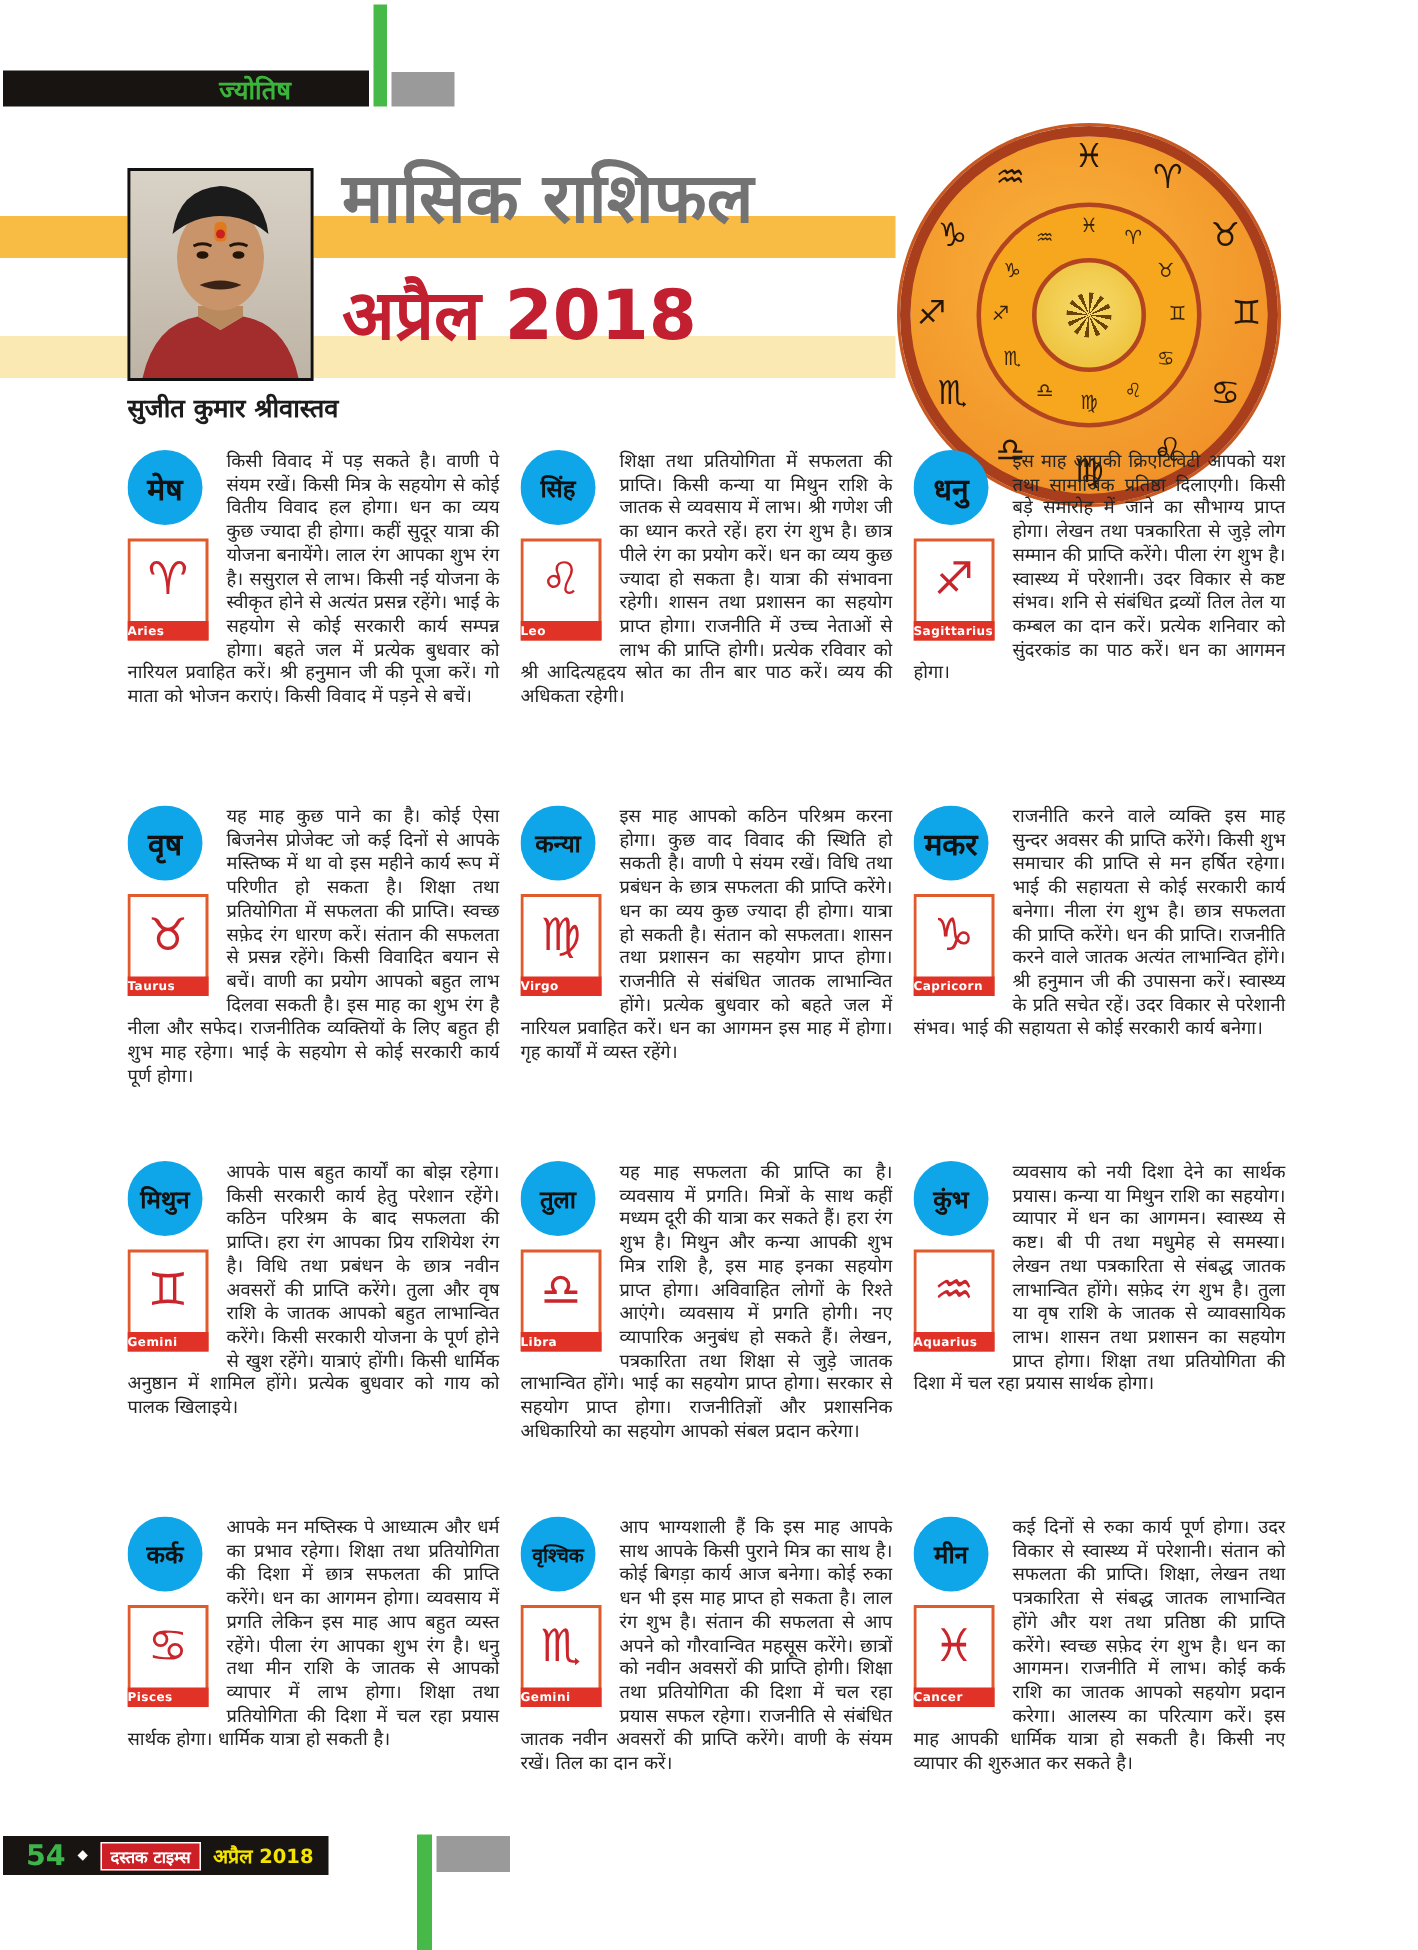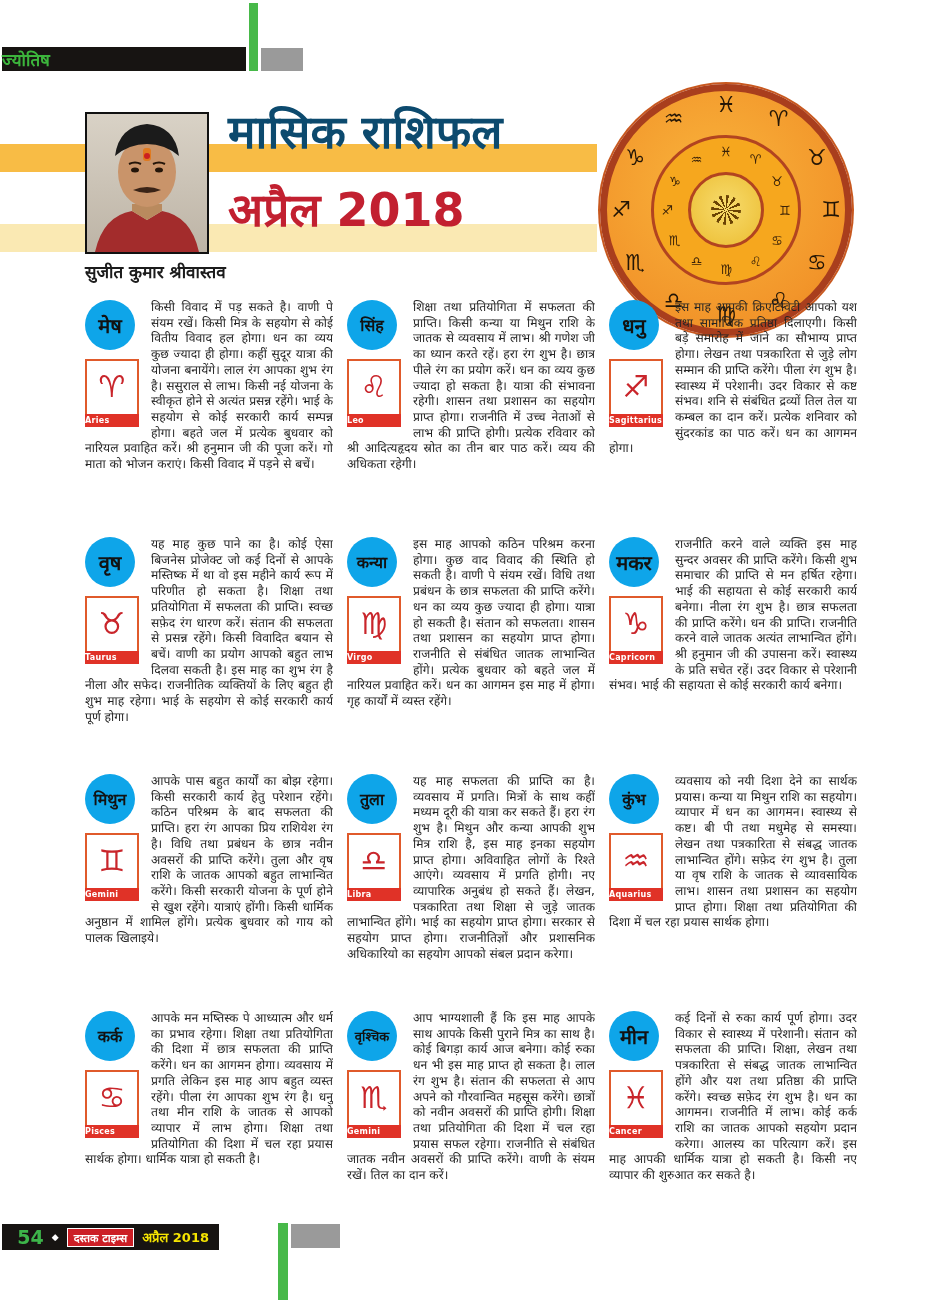--- a/index.html
+++ b/index.html
@@ -1,32 +1,32 @@
 <!DOCTYPE html>
 <html lang="hi"><head>
 <meta charset="utf-8">
 <style>
   html,body{margin:0;padding:0;background:#ffffff;}
   .page{position:relative;width:945px;height:1300px;background:#ffffff;overflow:hidden;
         font-family:"DejaVu Sans","Liberation Sans",sans-serif;}
 
   
   .topbar-black{position:absolute;left:2px;top:47px;width:244px;height:24px;background:#171412;
-                display:flex;align-items:center;padding-right:52px;box-sizing:border-box;}
+                display:flex;align-items:center;justify-content:flex-end;padding-right:52px;box-sizing:border-box;}
   .topbar-black span{color:#3cb43c;font-size:17px;font-weight:700;}
   .topbar-vbar{position:absolute;left:249px;top:3px;width:9px;height:68px;background:#47b949;}
   .topbar-gray{position:absolute;left:261px;top:48px;width:42px;height:23px;background:#9a9a9a;}
 
   
   .band1{position:absolute;left:0;top:144px;width:597px;height:28px;background:#f8bc45;}
   .band2{position:absolute;left:0;top:224px;width:597px;height:28px;background:#fae9b3;}
   .photo{position:absolute;left:85px;top:112px;width:120px;height:138px;border:2px solid #111;
          background:#cfc8bd;z-index:3;}
   .title1{position:absolute;left:228px;top:104px;font-size:46px;line-height:1.25;font-weight:800;
-          color:#0c4a6e;z-index:2;}
+          color:#737373;z-index:2;}
   .title2{position:absolute;left:228px;top:182px;font-size:46px;line-height:1.25;font-weight:800;
           color:#c22030;z-index:2;}
   .author{position:absolute;left:85px;top:260px;font-size:17px;font-weight:700;color:#1c1c1c;}
 
   
   .wheel{position:absolute;left:600px;top:84px;width:252px;height:252px;border-radius:50%;
          background:radial-gradient(circle at 45% 40%, #f8b13a 0%, #f executes;);
          background:radial-gradient(circle at 45% 40%, #f9b43c 0%, #f2952a 70%, #e8831f 100%);
          border:7px solid #a93e1d;box-sizing:border-box;box-shadow:0 0 0 2px #c8581f;}
   .wheel-inner-circle{position:absolute;left:44px;top:44px;width:150px;height:150px;border-radius:50%;
@@ -284,21 +284,21 @@
           <div class="badge-box">
             <span class="badge-glyph">♏</span>
             <span class="badge-label">Gemini</span>
           </div>
         </div>
         <p class="sign-text">आप भाग्यशाली हैं कि इस माह आपके साथ आपके किसी पुराने मित्र का साथ है। कोई बिगड़ा कार्य आज बनेगा। कोई रुका धन भी इस माह प्राप्त हो सकता है। लाल रंग शुभ है। संतान की सफलता से आप अपने को गौरवान्वित महसूस करेंगे। छात्रों को नवीन अवसरों की प्राप्ति होगी। शिक्षा तथा प्रतियोगिता की दिशा में चल रहा प्रयास सफल रहेगा। राजनीति से संबंधित जातक नवीन अवसरों की प्राप्ति करेंगे। वाणी के संयम रखें। तिल का दान करें।</p>
       </section>
 
       <section class="sign-block">
         <div class="badge">
-          <div class="badge-circle" style="font-size: 20px;">मीन</div>
+          <div class="badge-circle" style="font-size: 16px;">मीन</div>
           <div class="badge-box">
             <span class="badge-glyph">♓</span>
             <span class="badge-label">Cancer</span>
           </div>
         </div>
         <p class="sign-text">कई दिनों से रुका कार्य पूर्ण होगा। उदर विकार से स्वास्थ्य में परेशानी। संतान को सफलता की प्राप्ति। शिक्षा, लेखन तथा पत्रकारिता से संबद्ध जातक लाभान्वित होंगे और यश तथा प्रतिष्ठा की प्राप्ति करेंगे। स्वच्छ सफ़ेद रंग शुभ है। धन का आगमन। राजनीति में लाभ। कोई कर्क राशि का जातक आपको सहयोग प्रदान करेगा। आलस्य का परित्याग करें। इस माह आपकी धार्मिक यात्रा हो सकती है। किसी नए व्यापार की शुरुआत कर सकते है।</p>
       </section>
     </div>
 
   <div class="footer-bar">

